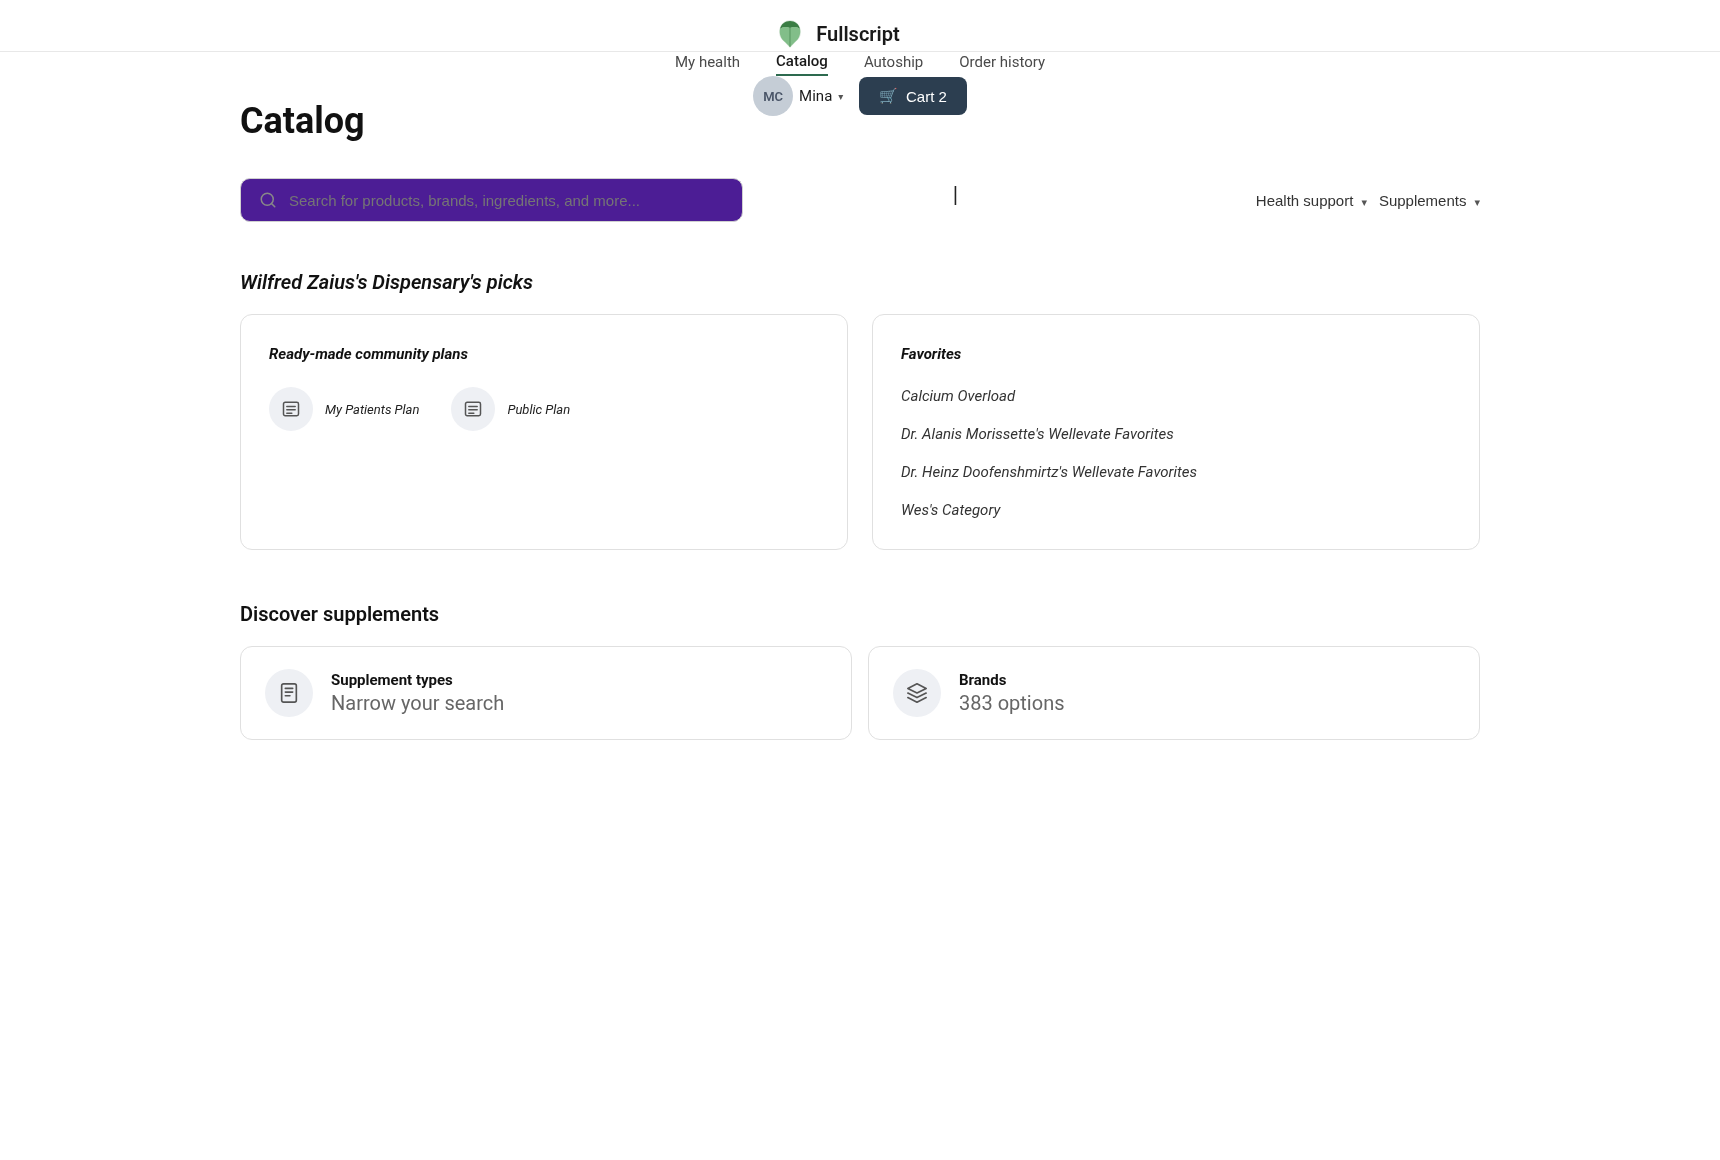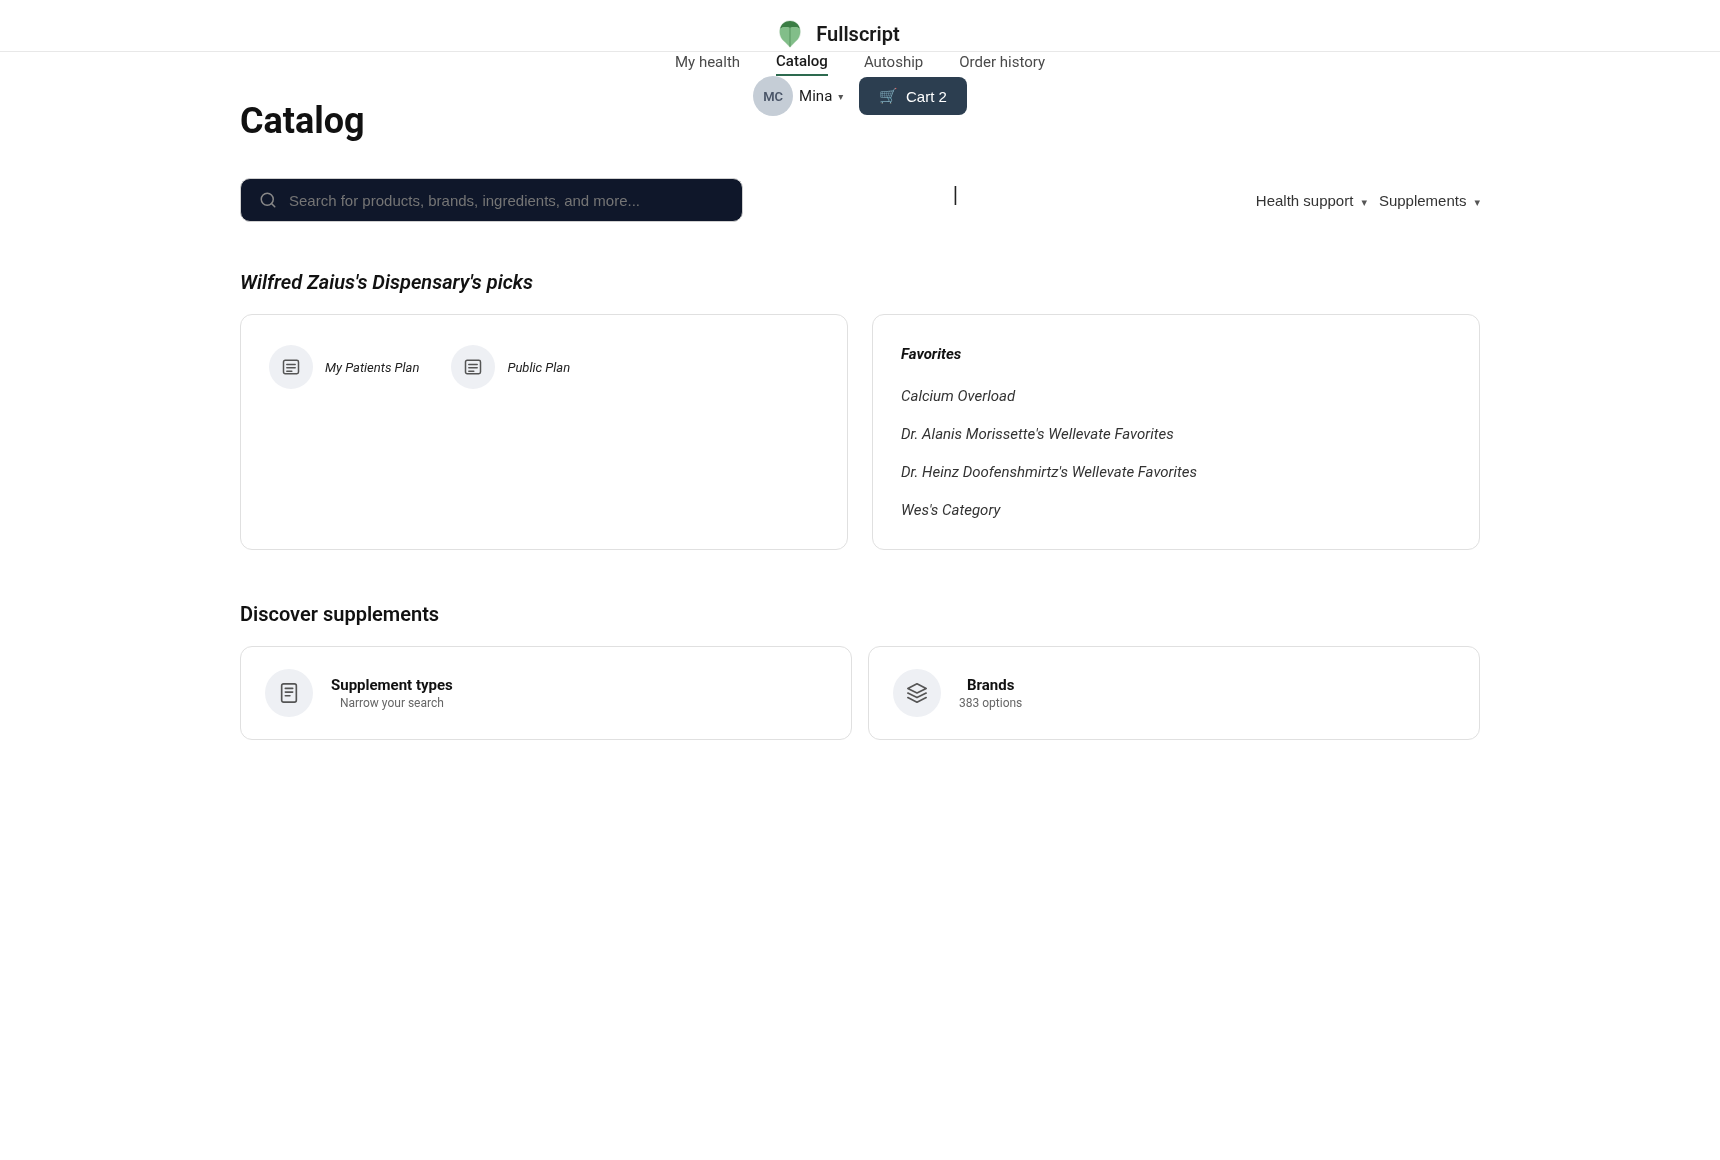--- a/index.html
+++ b/index.html
@@ -122,21 +122,21 @@
     }
     .search-box {
       flex: 1;
       max-width: 680px;
       display: flex;
       align-items: center;
       border: 1.5px solid #d0d0d0;
       border-radius: 10px;
       padding: 12px 18px;
       gap: 12px;
-      background: #0f172a;
+      background: #4c1d95;
     }
     .search-icon-svg {
       color: #888;
       flex-shrink: 0;
     }
     .search-input {
       border: none;
       outline: none;
       font-size: 15px;
       color: #888;
@@ -232,21 +232,20 @@
     }
 
     
     .discover-section {
       margin-top: 0;
     }
     .discover-cards {
       display: grid;
       grid-template-columns: 1fr 1fr;
       gap: 16px;
-      text-align: center;
     }
     .discover-card {
       border: 1.5px solid #e0e0e0;
       border-radius: 12px;
       padding: 22px 24px;
       display: flex;
       align-items: center;
       gap: 18px;
       cursor: pointer;
     }
@@ -261,21 +260,21 @@
       font-size: 20px;
       color: #555;
       flex-shrink: 0;
     }
     .discover-text .discover-name {
       font-size: 15px;
       font-weight: 700;
       color: #111;
     }
     .discover-text .discover-sub {
-      font-size: 12px;
+      font-size: 20px;
       color: #666;
       margin-top: 2px;
     }
   </style>
 </head>
 <body>
 
 <nav class="navbar">
   <a class="logo" href="#">
 
@@ -346,20 +345,21 @@
         <span class="filter-chevron">▾</span>
       </button>
     </div>
   </div>
 
   <section class="picks-section">
     <h2 class="section-title">Wilfred Zaius's Dispensary's picks</h2>
     <div class="cards-row">
 
       <div class="card">
+        <div class="card-title">Ready-made community plans</div>
         <div class="plan-items">
           <div class="plan-item">
             <div class="plan-icon">
               <svg width="20" height="20" viewBox="0 0 24 24" fill="none" stroke="#555" stroke-width="1.8" stroke-linecap="round" stroke-linejoin="round">
                 <rect x="3" y="4" width="18" height="16" rx="2"></rect>
                 <line x1="7" y1="9" x2="17" y2="9"></line>
                 <line x1="7" y1="13" x2="17" y2="13"></line>
                 <line x1="7" y1="17" x2="13" y2="17"></line>
               </svg>
             </div>

